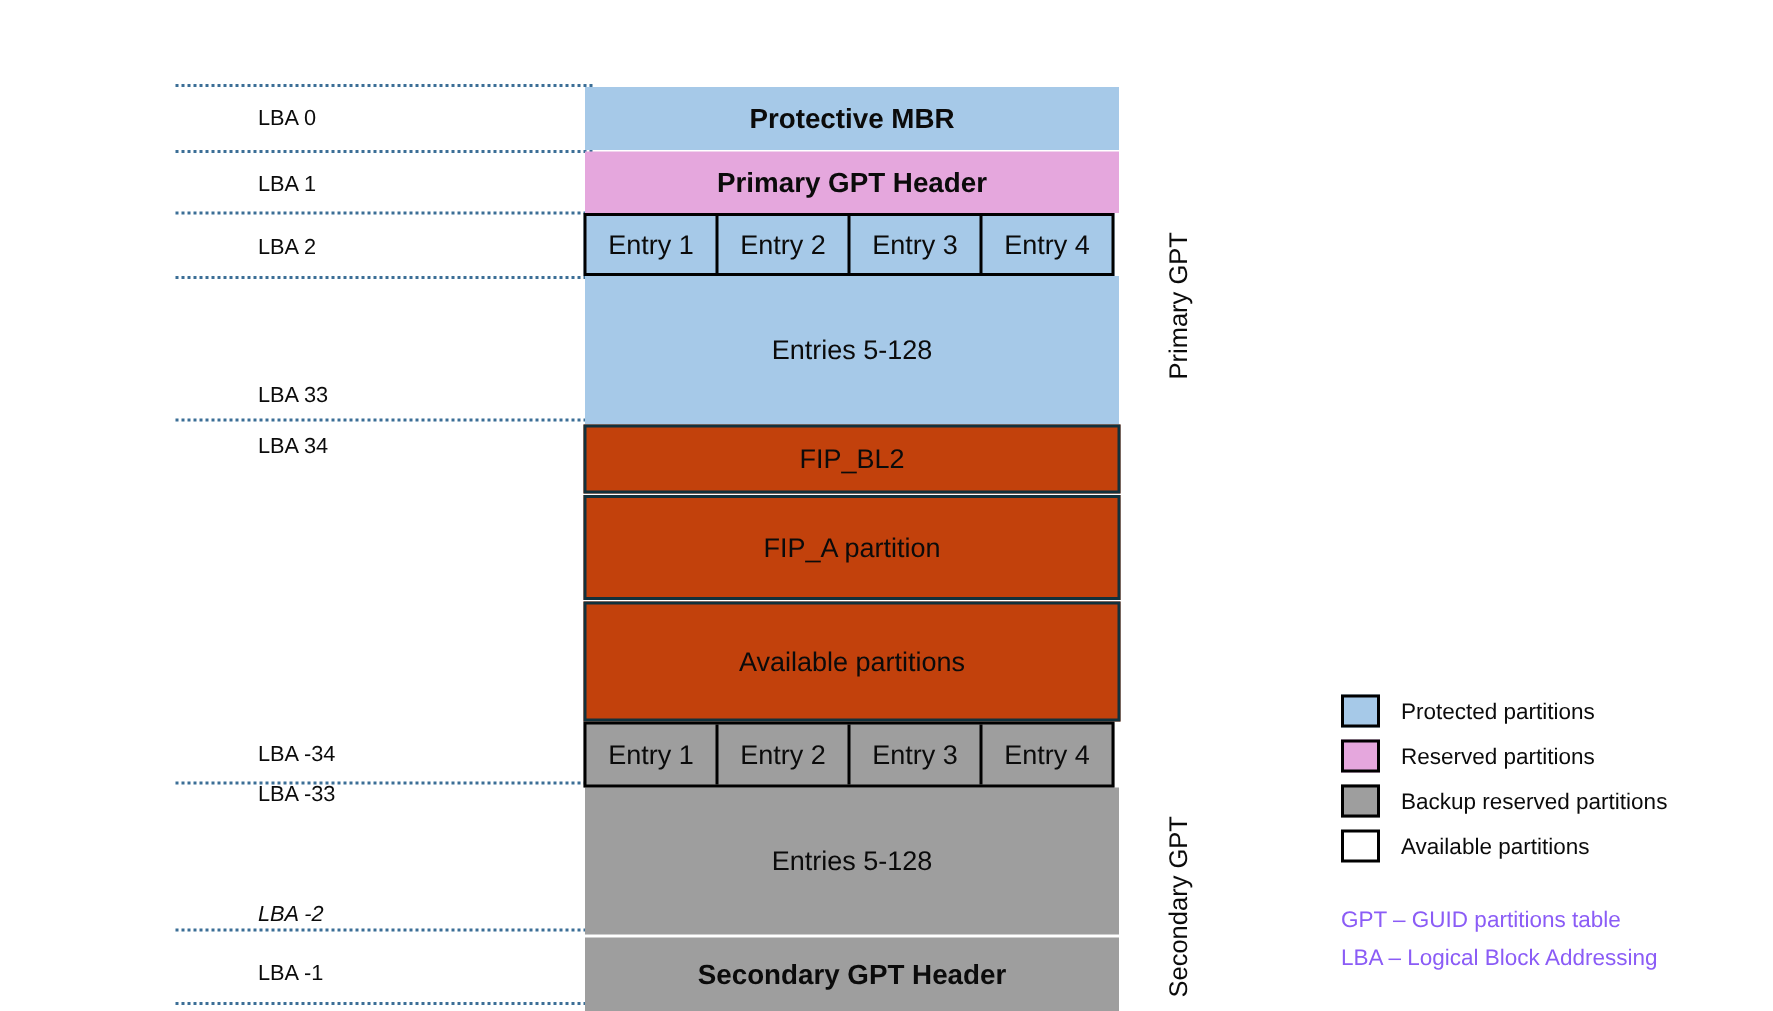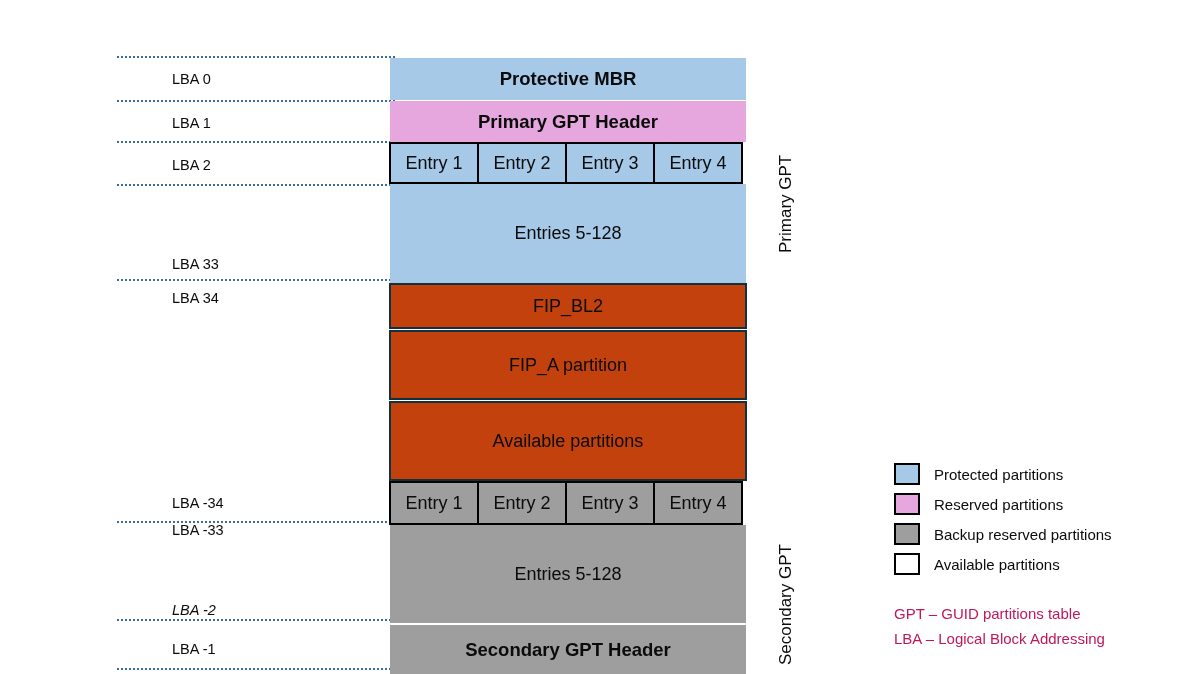--- a/index.html
+++ b/index.html
@@ -145,21 +145,21 @@
   }
   #legend-notes {
     position: absolute;
     left: 894px;
     top: 601px;
     width: 280px;
   }
   .note-line {
     font-size: 15px;
     line-height: 25px;
-    color: #be185d;
+    color: #8b5cf6;
     white-space: nowrap;
   }
 </style>
 </head>
 <body>
 
 <div id="stage">
 
 
   <div id="guide-lines">

